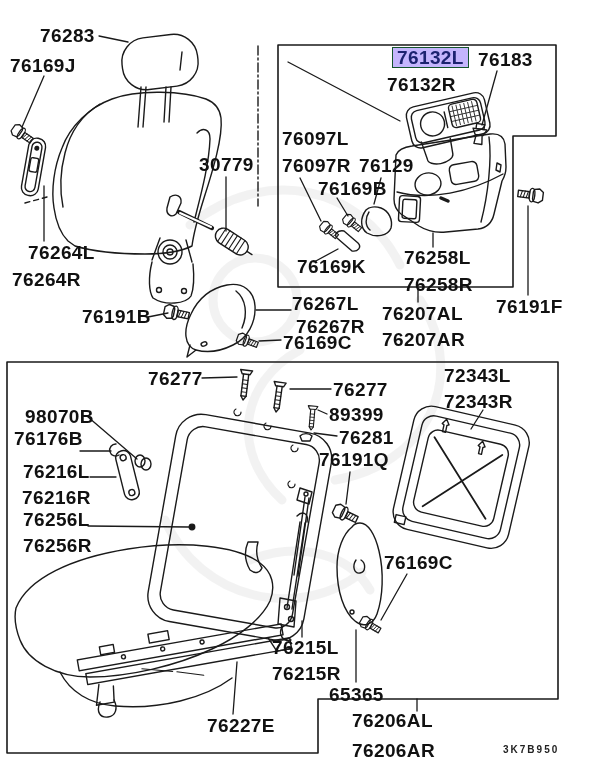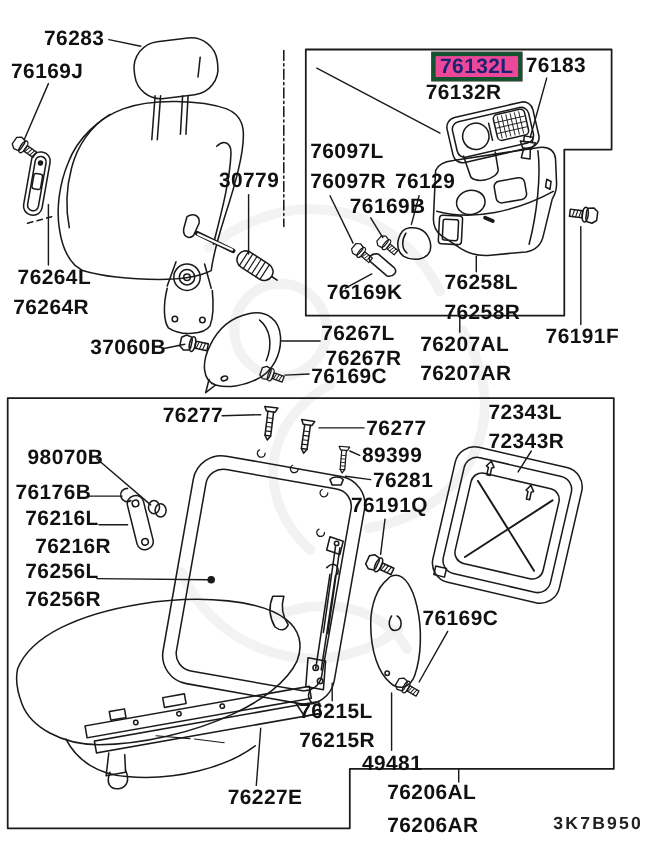--- a/index.html
+++ b/index.html
@@ -1,23 +1,23 @@
 <!DOCTYPE html>
 <html><head>
 <meta charset="utf-8">
 <style>
   html,body{margin:0;padding:0;background:#fff;}
   #stage{position:relative;width:609px;height:768px;background:#ffffff;overflow:hidden;
          font-family:"Liberation Sans",sans-serif;padding-left:48px;}
   #art{position:absolute;left:0;top:0;}
   .lbl{position:absolute;font-weight:bold;font-size:19px;line-height:21px;
        color:#111;letter-spacing:.4px;white-space:nowrap;}
-  .lbl.hl{background:#ec4899;border:4px solid #14532d;color:#1c2370;
+  .lbl.hl{background:#c4b5fd;border:1px solid #14532d;color:#1c2370;
           padding:0 4px;line-height:19px;}
-  .lbl.code{font-size:16px;letter-spacing:2px;color:#222;}
+  .lbl.code{font-size:10px;letter-spacing:2px;color:#222;}
 </style>
 </head>
 <body>
 
 <div id="stage">
 
 <svg id="art" width="609" height="768" viewBox="0 0 609 768" fill="none" stroke="#1a1a1a" stroke-width="1.4" stroke-linecap="round" stroke-linejoin="round">
 
   <defs>
     <g id="scr">
@@ -241,23 +241,23 @@
     <path d="M302,621 V637"></path>
     <path d="M356,630 V682"></path>
     <path d="M237,662 L233,714"></path>
     <path d="M417,699 V711"></path>
   </g>
 </svg>
 
   <div class="lbl" style="left:40px;top:25px">76283</div>
   <div class="lbl" style="left:10px;top:55px">76169J</div>
   <div class="lbl" style="left:199px;top:154px">30779</div>
-  <div class="lbl" style="left:16px;top:242px">76264L</div>
+  <div class="lbl" style="left:28px;top:242px">76264L</div>
   <div class="lbl" style="left:12px;top:269px">76264R</div>
-  <div class="lbl" style="left:82px;top:306px">37060B</div>
+  <div class="lbl" style="left:82px;top:306px">76191B</div>
 
   <div class="lbl hl" style="left:392px;top:47px">76132L</div>
   <div class="lbl" style="left:478px;top:49px">76183</div>
   <div class="lbl" style="left:387px;top:74px">76132R</div>
   <div class="lbl" style="left:282px;top:128px">76097L</div>
   <div class="lbl" style="left:282px;top:155px">76097R</div>
   <div class="lbl" style="left:359px;top:155px">76129</div>
   <div class="lbl" style="left:318px;top:178px">76169B</div>
   <div class="lbl" style="left:297px;top:256px">76169K</div>
   <div class="lbl" style="left:404px;top:247px">76258L</div>
@@ -265,31 +265,31 @@
   <div class="lbl" style="left:292px;top:293px">76267L</div>
   <div class="lbl" style="left:296px;top:316px">76267R</div>
   <div class="lbl" style="left:283px;top:332px">76169C</div>
   <div class="lbl" style="left:382px;top:303px">76207AL</div>
   <div class="lbl" style="left:382px;top:329px">76207AR</div>
   <div class="lbl" style="left:496px;top:296px">76191F</div>
 
   <div class="lbl" style="left:148px;top:368px">76277</div>
   <div class="lbl" style="left:333px;top:379px">76277</div>
   <div class="lbl" style="left:25px;top:406px">98070B</div>
-  <div class="lbl" style="left:14px;top:438px">76176B</div>
+  <div class="lbl" style="left:14px;top:428px">76176B</div>
   <div class="lbl" style="left:23px;top:461px">76216L</div>
-  <div class="lbl" style="left:32px;top:487px">76216R</div>
+  <div class="lbl" style="left:22px;top:487px">76216R</div>
   <div class="lbl" style="left:23px;top:509px">76256L</div>
   <div class="lbl" style="left:23px;top:535px">76256R</div>
   <div class="lbl" style="left:329px;top:404px">89399</div>
   <div class="lbl" style="left:339px;top:427px">76281</div>
   <div class="lbl" style="left:319px;top:449px">76191Q</div>
   <div class="lbl" style="left:444px;top:365px">72343L</div>
   <div class="lbl" style="left:444px;top:391px">72343R</div>
   <div class="lbl" style="left:384px;top:552px">76169C</div>
   <div class="lbl" style="left:272px;top:637px">76215L</div>
   <div class="lbl" style="left:272px;top:663px">76215R</div>
-  <div class="lbl" style="left:329px;top:684px">49481</div>
+  <div class="lbl" style="left:329px;top:684px">65365</div>
   <div class="lbl" style="left:207px;top:715px">76227E</div>
   <div class="lbl" style="left:352px;top:710px">76206AL</div>
   <div class="lbl" style="left:352px;top:740px">76206AR</div>
   <div class="lbl code" style="left:503px;top:739px">3K7B950</div>
 </div>
 
 </body></html>

